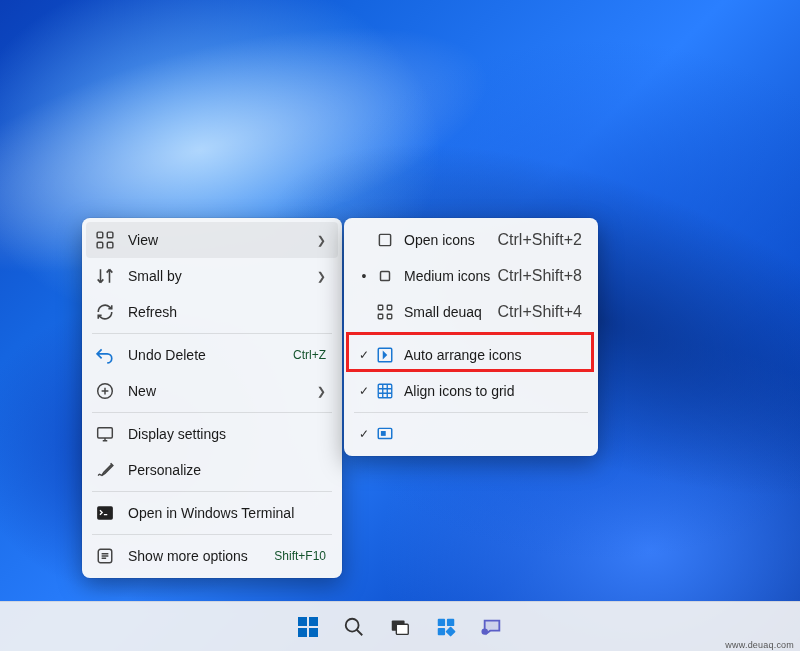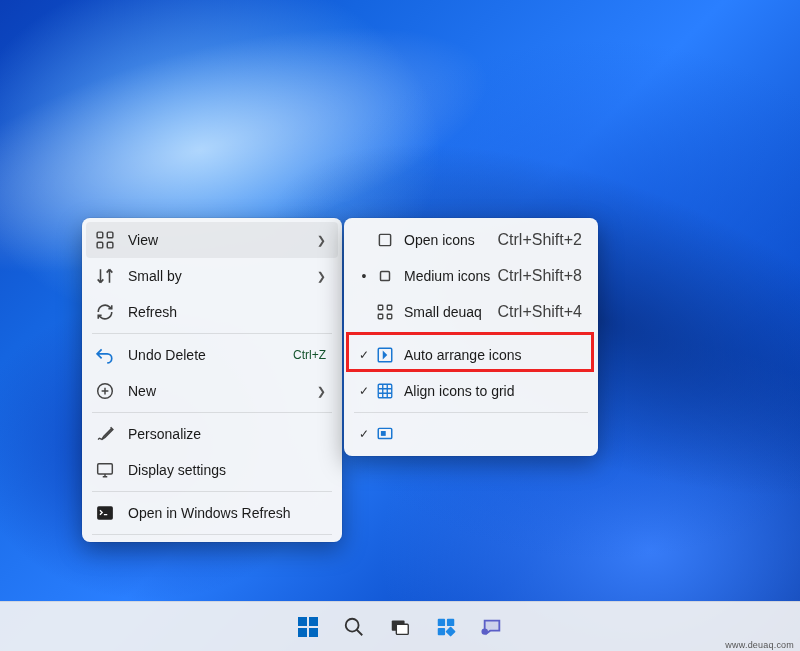--- a/index.html
+++ b/index.html
@@ -149,51 +149,61 @@
       </span>
       <span class="label">New</span>
       <span class="chevron">❯</span>
     </div>
 
     <div class="menu-sep"></div>
 
     <div class="menu-item">
       <span class="ico">
         <svg viewBox="0 0 16 16" fill="none" stroke="currentColor" stroke-width="1.3">
+            <rect x="1.5" y="2.5" width="13" height="9" rx="1"></rect>
+            <path d="M6 14h4M8 11.5V14"></path>
+          </svg>
+      </span>
+      <span class="label">Display settings</span>
+    </div>
+
+    <div class="menu-item">
+      <span class="ico">
+        <svg viewBox="0 0 16 16" fill="none" stroke="currentColor" stroke-width="1.3">
             <path d="M13 2l1 1-7 7-2 3 3-2 7-7z"></path>
             <path d="M2 13c1-2 2-1 3 0"></path>
           </svg>
       </span>
       <span class="label">Personalize</span>
-    </div>
-
-    <div class="menu-item">
-      <span class="ico">
-        <svg viewBox="0 0 16 16" fill="none" stroke="currentColor" stroke-width="1.3">
-            <rect x="1.5" y="2.5" width="13" height="9" rx="1"></rect>
-            <path d="M6 14h4M8 11.5V14"></path>
-          </svg>
-      </span>
-      <span class="label">Display settings</span>
     </div>
 
     <div class="menu-sep"></div>
 
     <div class="menu-item">
       <span class="ico">
         <svg viewBox="0 0 16 16">
             <rect x="1" y="2" width="14" height="12" rx="1.5" fill="#222"></rect>
             <path d="M3.5 5.5l2 2-2 2M7 9.5h3" stroke="#fff" stroke-width="1.2" fill="none"></path>
           </svg>
       </span>
-      <span class="label">Open in Windows Refresh</span>
-    </div>
-
-    <div class="menu-sep"></div>
-
+      <span class="label">Open in Windows Terminal</span>
+    </div>
+
+    <div class="menu-sep"></div>
+
+    <div class="menu-item">
+      <span class="ico">
+        <svg viewBox="0 0 16 16" fill="none" stroke="currentColor" stroke-width="1.3">
+            <rect x="2" y="2" width="12" height="12" rx="2"></rect>
+            <path d="M5 6h6M5 8h6M5 10h4"></path>
+          </svg>
+      </span>
+      <span class="label">Show more options</span>
+      <span class="shortcut">Shift+F10</span>
+    </div>
   </div>
 
   <div class="context-menu menu-sub">
 
     <div class="sub-item">
       <span class="check"></span>
       <span class="sico">
         <svg viewBox="0 0 16 16" fill="none" stroke="currentColor" stroke-width="1.3">
             <rect x="3" y="3" width="10" height="10" rx="1"></rect>
           </svg>

